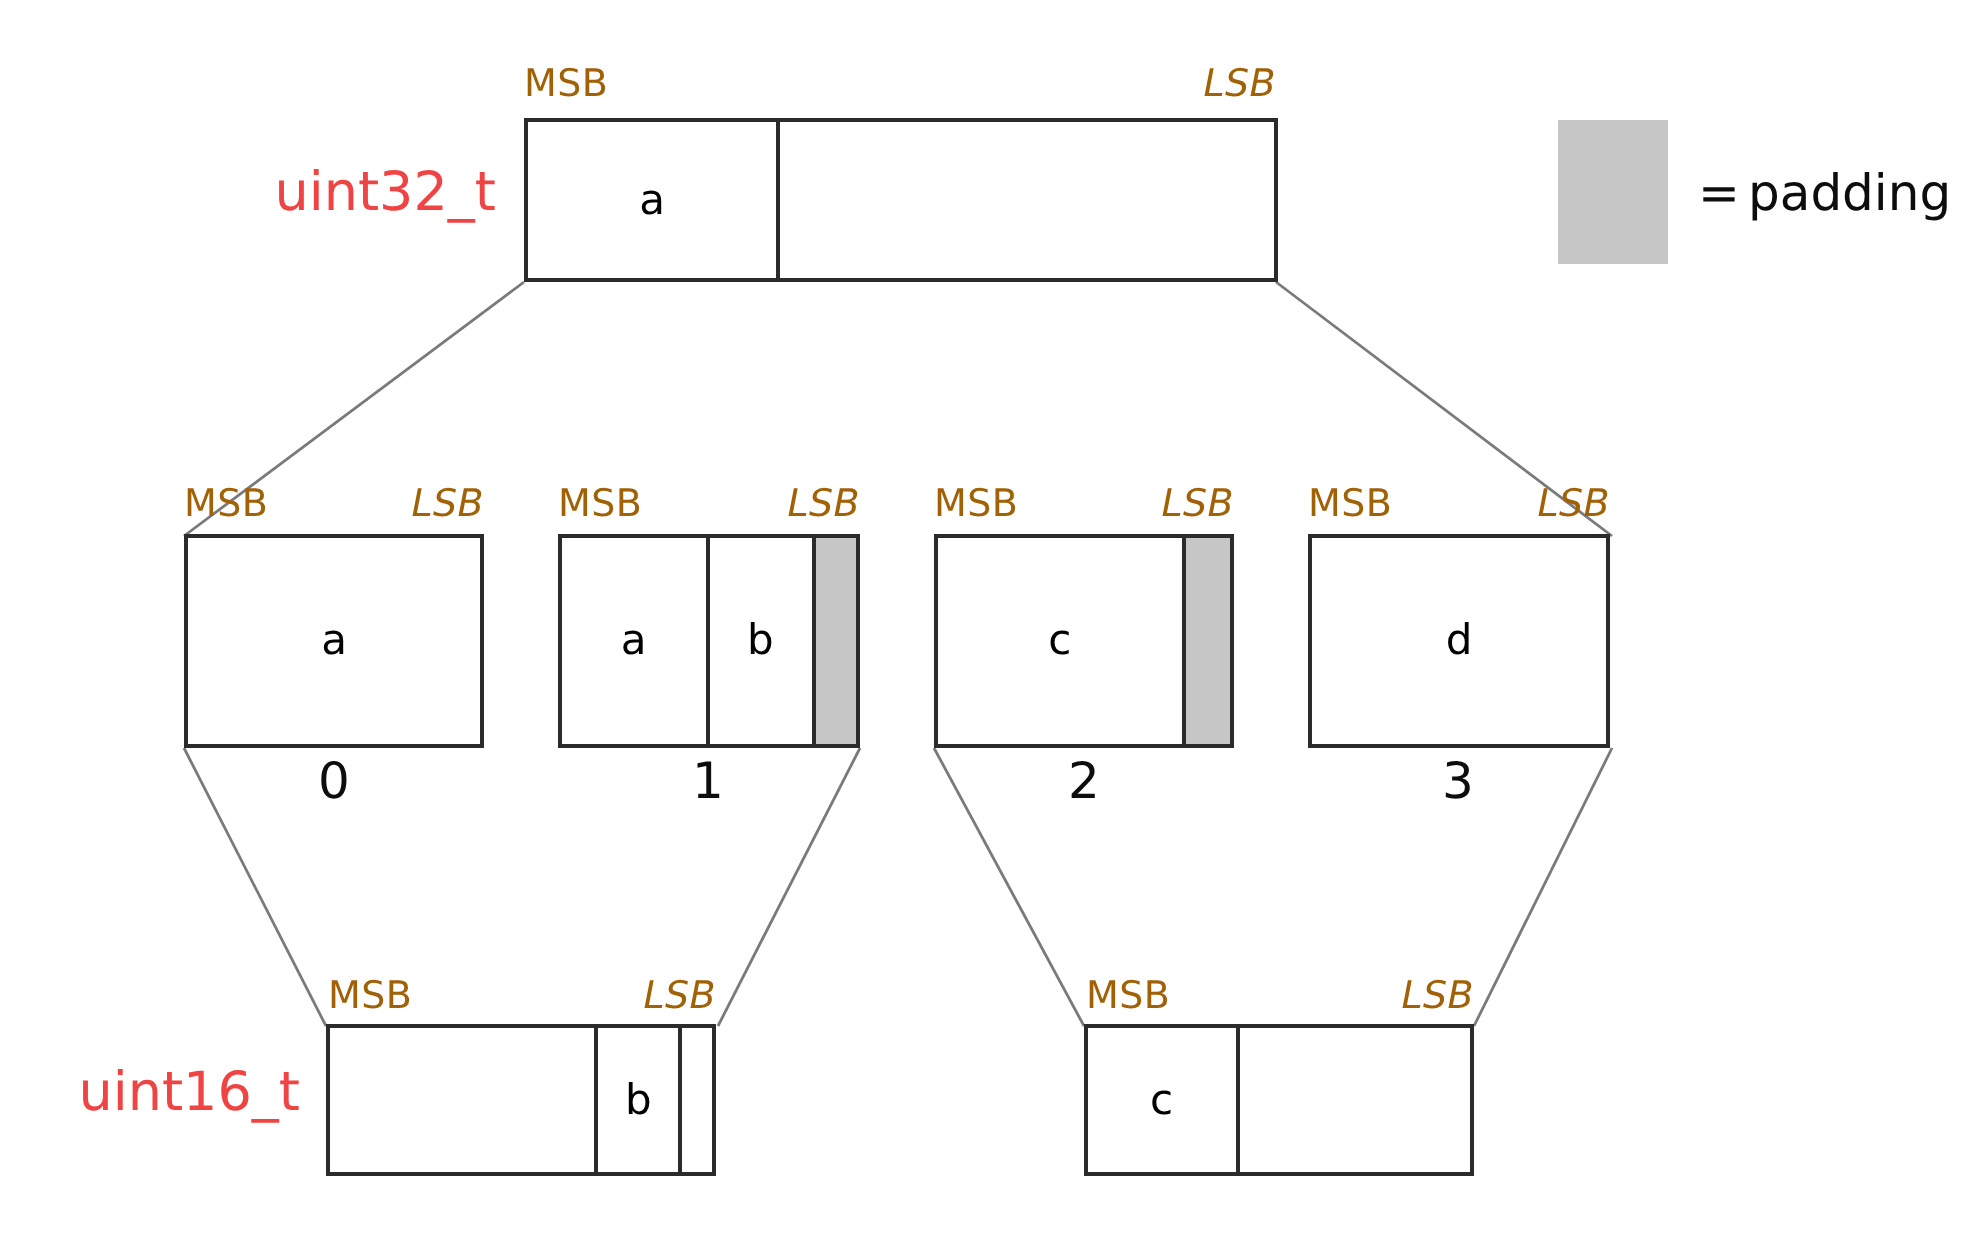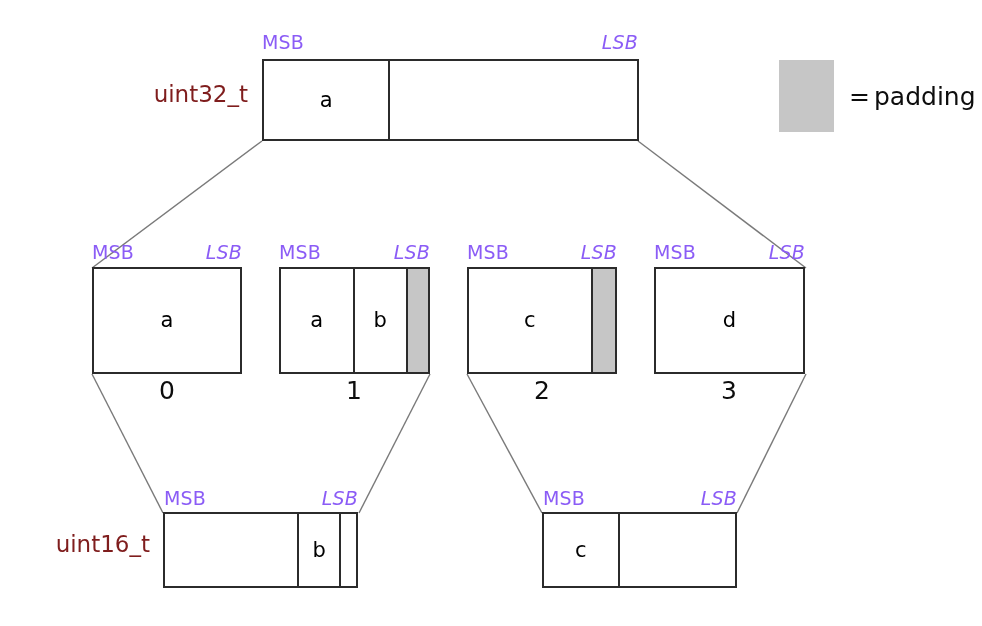--- a/index.html
+++ b/index.html
@@ -53,33 +53,33 @@
   .cell.pad { background: #c6c6c6; }
   .cell .letter { display: block; }
 
   
   .bitlabel {
     position: absolute;
     font-size: 19px;
     line-height: 1;
     letter-spacing: 0.2px;
     white-space: nowrap;
-    color: #8b5cf6;
+    color: #a16207;
   }
   .bitlabel.msb { text-align: left; }
   .bitlabel.lsb { text-align: right; font-style: italic; }
 
   
   .typelabel {
     position: absolute;
-    font-size: 23px;
+    font-size: 27px;
     line-height: 1;
     white-space: nowrap;
     text-align: right;
-    color: #7f1d1d;
+    color: #ef4444;
   }
 
   
   .indexlabel {
     position: absolute;
     font-size: 25px;
     line-height: 1;
     text-align: center;
     white-space: nowrap;
     color: #0d0d0d;

